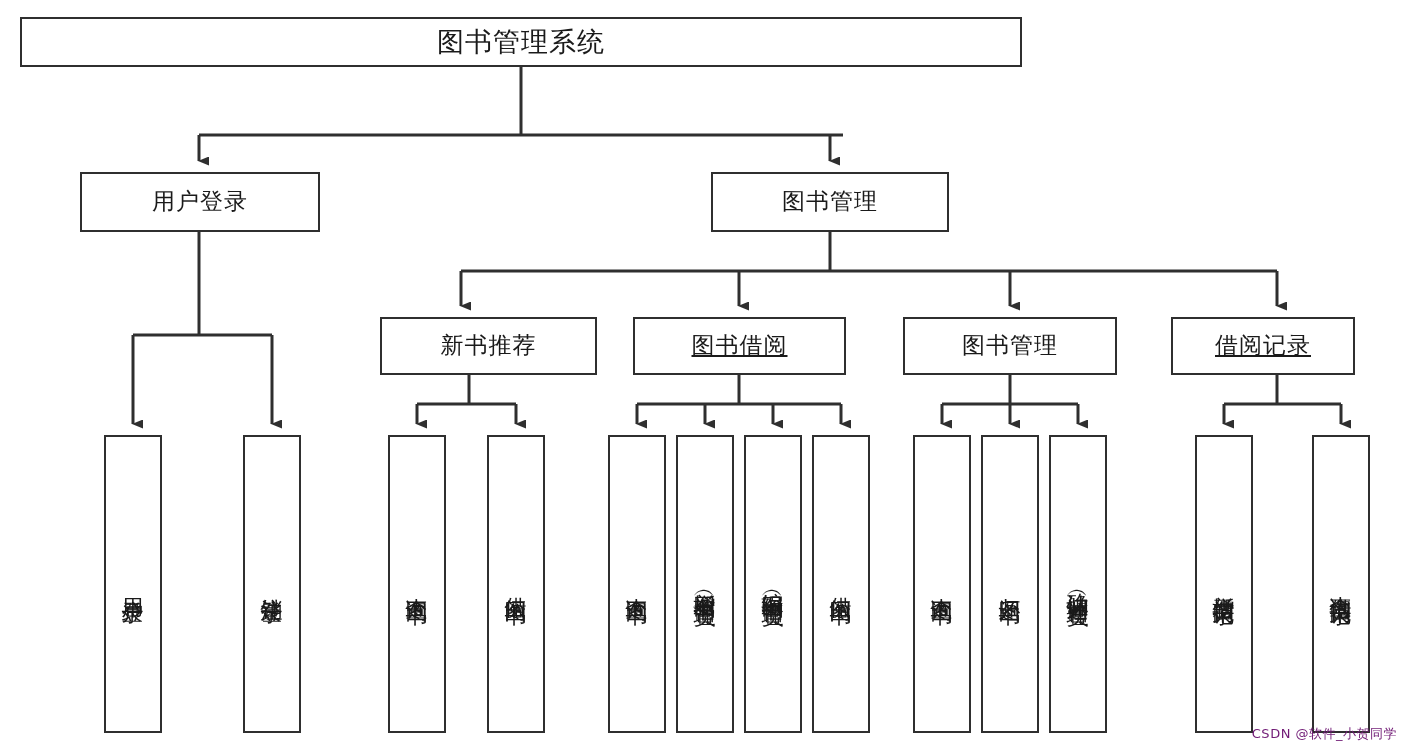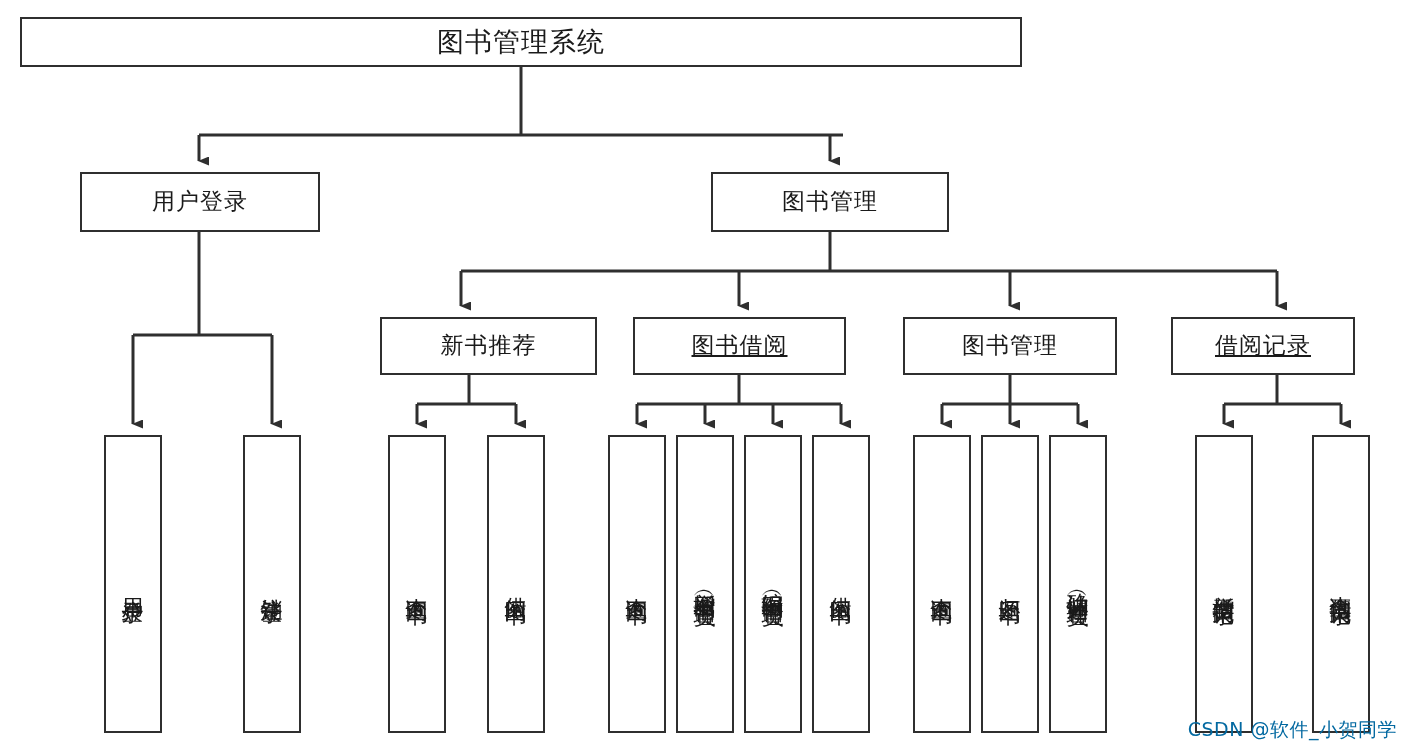--- a/index.html
+++ b/index.html
@@ -53,22 +53,22 @@
   }
   .node-v .vtext {
     writing-mode: vertical-rl;
     text-orientation: upright;
     display: block;
   }
   #watermark {
     position: absolute;
     right: 8px;
     bottom: 4px;
-    font-size: 19px;
-    color: #0369a1;
+    font-size: 13px;
+    color: #701a75;
     letter-spacing: 0.5px;
     white-space: nowrap;
   }
 </style>
 </head>
 <body>
 
 <div id="stage">
 
   <svg id="connectors" viewBox="0 0 1405 747" xmlns="http://www.w3.org/2000/svg">

